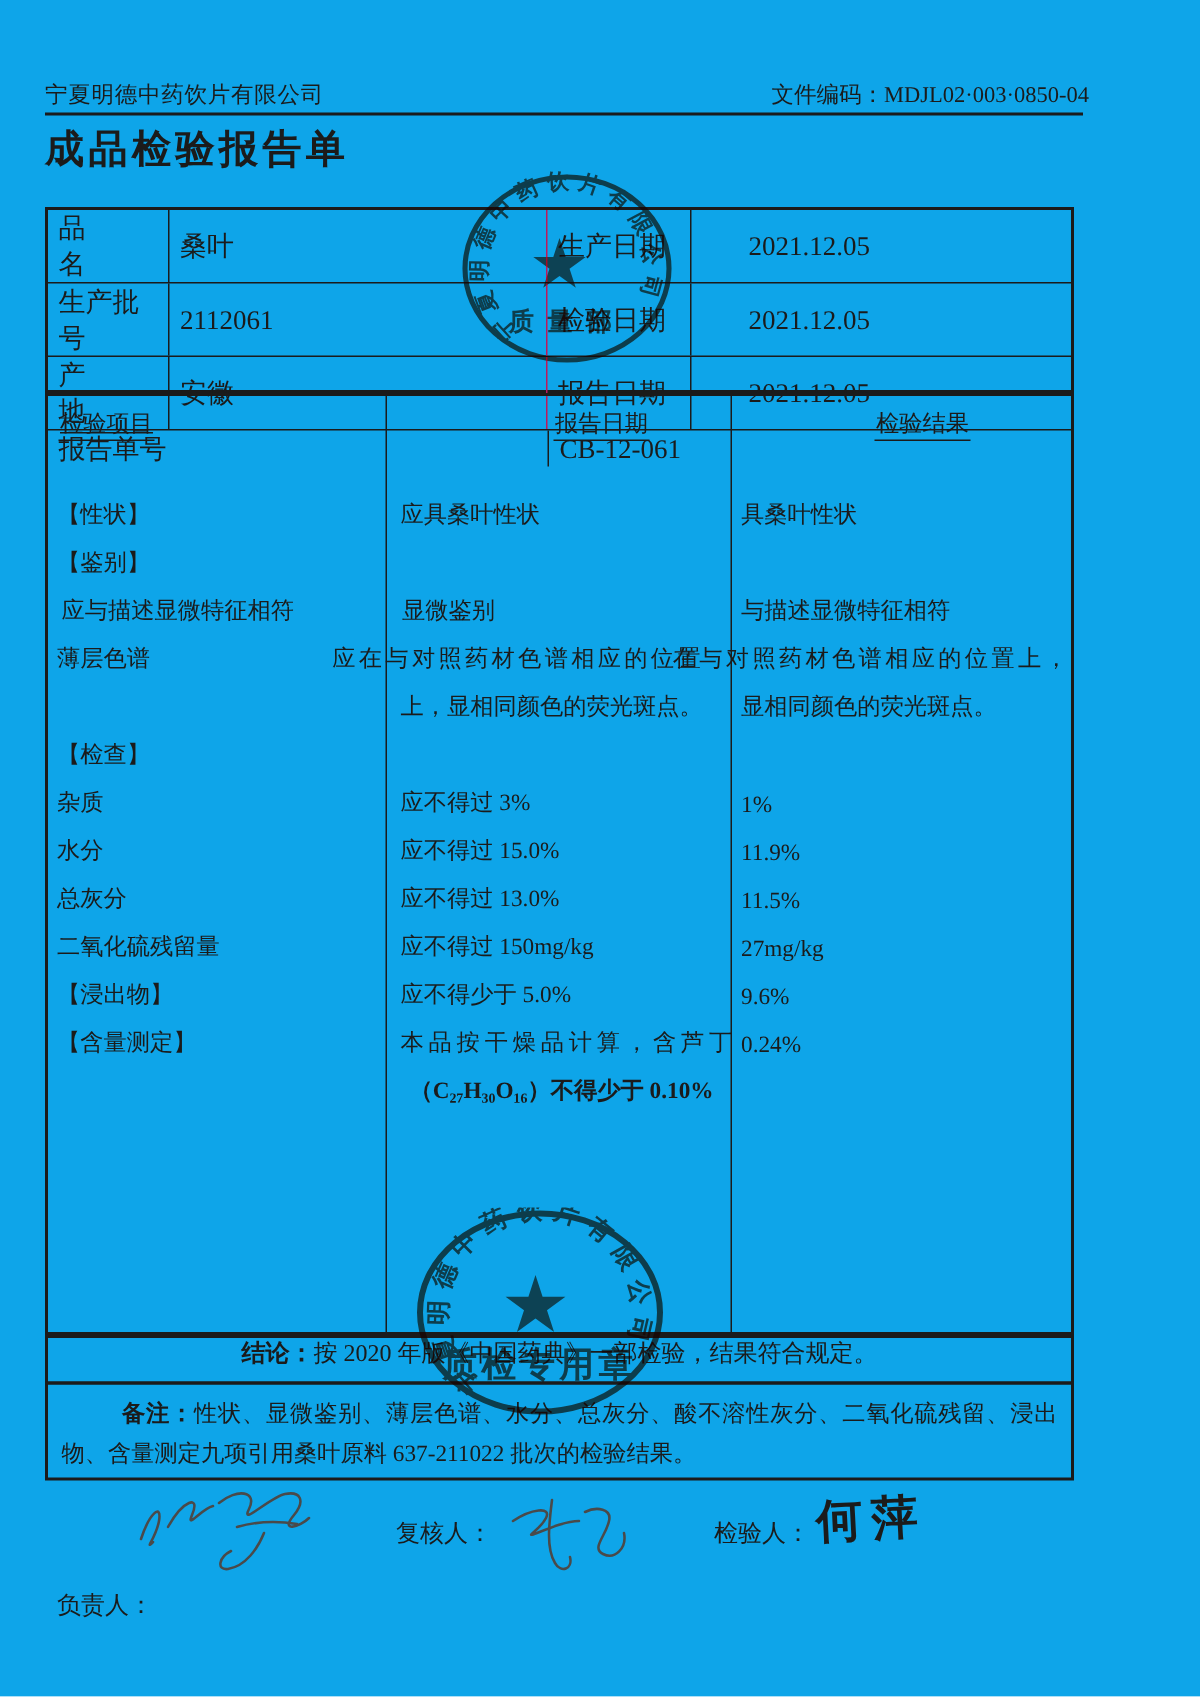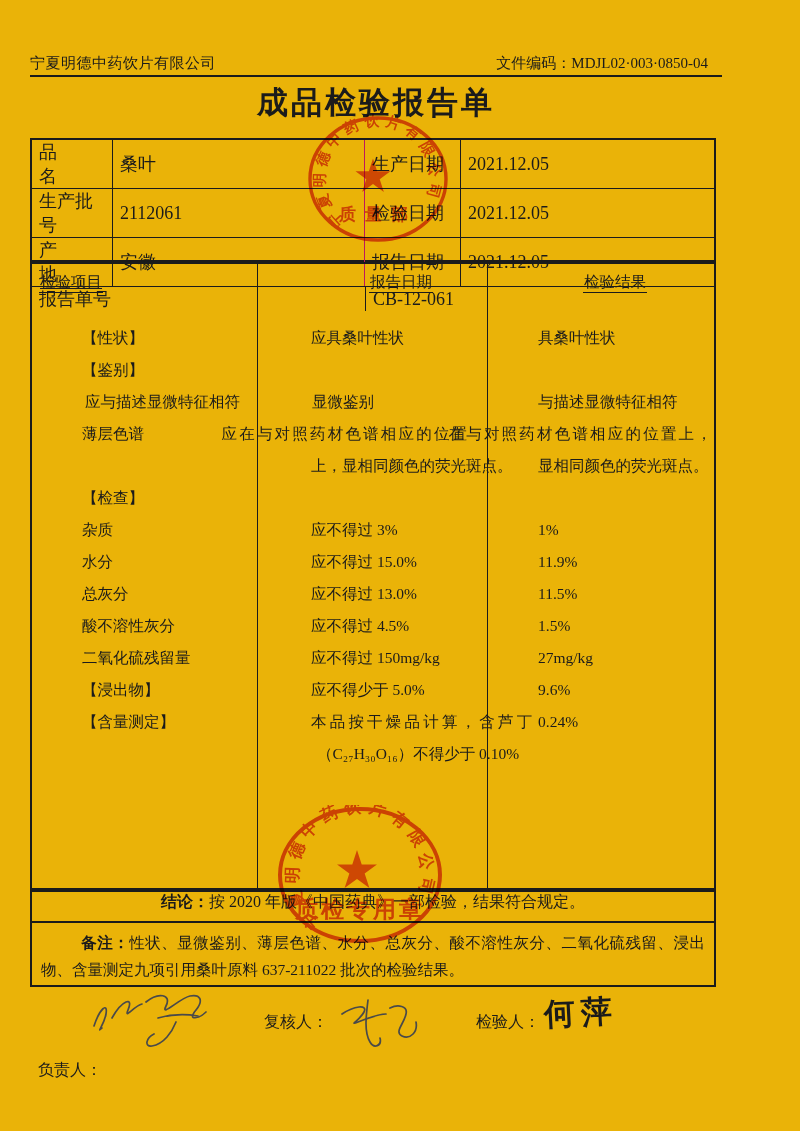--- a/index.html
+++ b/index.html
@@ -1,57 +1,57 @@
 <!DOCTYPE html>
 <html><head>
 <meta charset="utf-8">
 <style>
   html,body{margin:0;padding:0;background:#ffffff;}
   .page{
-    position:relative;width:800px;height:1131px;background:#eab308;overflow:hidden;
+    position:relative;width:800px;height:1131px;background:#0ea5e9;overflow:hidden;
     font-family:"Liberation Serif","DejaVu Serif",serif;color:#1b1b1b;
   }
   
   .hdr-company{position:absolute;left:30px;top:54px;font-size:15px;letter-spacing:.5px;}
-  .hdr-code{position:absolute;right:92px;top:54px;font-size:15px;}
+  .hdr-code{position:absolute;right:74px;top:54px;font-size:15px;}
   .hdr-rule{position:absolute;left:30px;top:75px;width:692px;height:2px;background:#1b1b1b;}
-  .doc-title{position:absolute;left:30px;top:82px;width:692px;text-align:center;
-    font-size:31px;font-weight:bold;letter-spacing:3px;font-family:Liberation Serif, serif;}
+  .doc-title{position:absolute;left:30px;top:82px;width:692px;text-align:left;
+    font-size:26px;font-weight:bold;letter-spacing:3px;font-family:Liberation Serif, serif;}
   
   .info{position:absolute;left:30px;top:138px;width:686px;height:124px;
     border:2px solid #1b1b1b;box-sizing:border-box;font-size:18px;
     display:grid;grid-template-rows:repeat(4,1fr);}
   .irow{display:flex;border-bottom:1px solid #1b1b1b;}
   .irow:last-child{border-bottom:none;}
   .ic{display:flex;align-items:center;box-sizing:border-box;padding:0 7px;}
   .il1{width:81px;border-right:1px solid #1b1b1b;}
   .iv1{width:252px;border-right:1px solid #be185d;}
   .il2{width:96px;border-right:1px solid #1b1b1b;}
-  .iv2{flex:1;}
+  .iv2{flex:1;margin-left:31px;}
   .ila{width:334px;border-right:1px solid #1b1b1b;text-align:right;}
   .ivb{flex:1;}
   
   .main{position:absolute;left:30px;top:262px;width:686px;height:628px;
     border:2px solid #1b1b1b;box-sizing:border-box;font-size:15.5px;}
   .vline{position:absolute;top:0;bottom:0;width:1px;background:#1b1b1b;}
   .vl1{left:225px;} .vl2{left:455px;}
   .thead{display:flex;height:58px;padding-top:8px;box-sizing:border-box;}
   .th{box-sizing:border-box;}
   .th span{border-bottom:1px solid #1b1b1b;padding:0 1px 2px 1px;}
   .th1{width:254px;padding-left:7px;text-align:left;text-decoration:underline;}
   .th2{width:230px;text-align:center;}
   .th3{flex:1;text-align:center;}
-  .trow{display:flex;height:32px;align-items:center;margin-left:44px;}
+  .trow{display:flex;height:32px;align-items:flex-end;}
   .tc{box-sizing:border-box;white-space:nowrap;overflow:visible;}
   .tc1{width:226px;padding-left:6px;}
   .tc2{width:230px;padding-left:9px;}
   .tc3{flex:1;padding-left:6px;}
   .sp{letter-spacing:2.2px;}
   .sp2{letter-spacing:3.2px;}
-  .indent{padding-left:15px;}
+  .indent{padding-left:15px;font-weight:bold;}
   
   .conclusion{position:absolute;left:30px;top:890px;width:686px;height:33px;
     border:2px solid #1b1b1b;box-sizing:border-box;display:flex;align-items:flex-start;
     justify-content:center;font-size:16px;}
   .conclusion b{font-weight:bold;}
   .remark{position:absolute;left:30px;top:921px;width:686px;height:66px;
     border:2px solid #1b1b1b;box-sizing:border-box;padding:6px 9px 0 9px;
     font-size:15.5px;line-height:27px;text-align:justify;text-indent:2.6em;}
   .remark b{font-weight:bold;}
   
@@ -149,25 +149,20 @@
     </div>
     <div class="trow">
       <div class="tc tc1">水分</div>
       <div class="tc tc2">应不得过 15.0%</div>
       <div class="tc tc3">11.9%</div>
     </div>
     <div class="trow">
       <div class="tc tc1">总灰分</div>
       <div class="tc tc2">应不得过 13.0%</div>
       <div class="tc tc3">11.5%</div>
-    </div>
-    <div class="trow">
-      <div class="tc tc1">酸不溶性灰分</div>
-      <div class="tc tc2">应不得过 4.5%</div>
-      <div class="tc tc3">1.5%</div>
     </div>
     <div class="trow">
       <div class="tc tc1">二氧化硫残留量</div>
       <div class="tc tc2">应不得过 150mg/kg</div>
       <div class="tc tc3">27mg/kg</div>
     </div>
     <div class="trow">
       <div class="tc tc1">【浸出物】</div>
       <div class="tc tc2">应不得少于 5.0%</div>
       <div class="tc tc3">9.6%</div>

